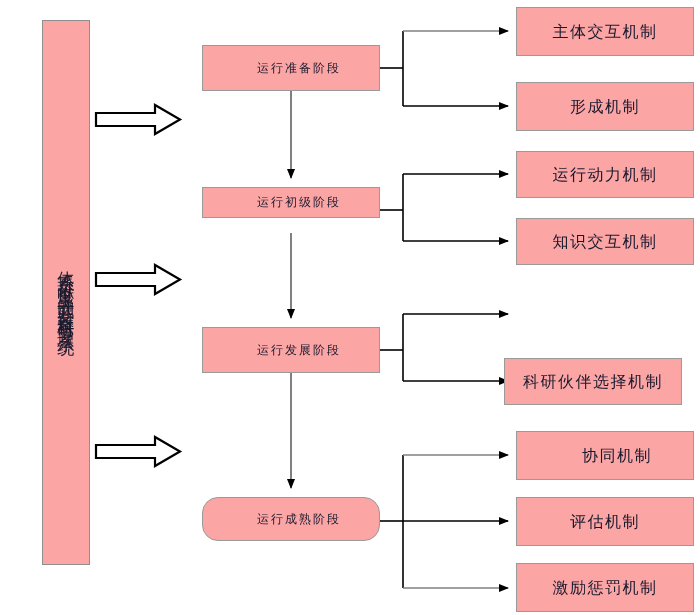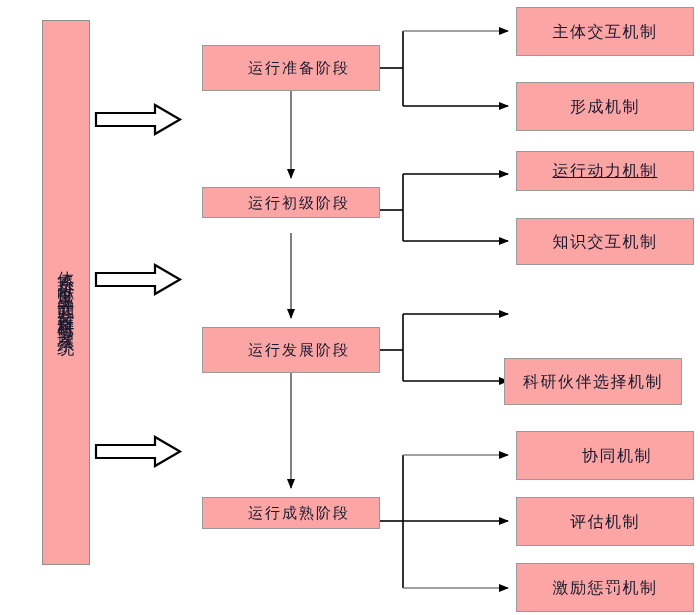--- a/index.html
+++ b/index.html
@@ -34,21 +34,21 @@
   
   .node.vertical {
     writing-mode: vertical-rl;
     text-orientation: upright;
     letter-spacing: 4px;
     font-size: 17px;
     padding: 6px 0;
     border-color: #8f8f8f;
   }
   .stage-box {
-    font-size: 15px;
+    font-size: 12px;
     letter-spacing: 2px;
     padding-left: 16px;
   }
   .mech-box {
     font-size: 16px;
     letter-spacing: 1.5px;
   }
   svg.wires {
     position: absolute;
     left: 0;
@@ -125,31 +125,31 @@
 
   <div class="node stage-box" style="left:202px; top:45px; width:178px; height:46px;">
     <span>运行准备阶段</span>
   </div>
   <div class="node stage-box" style="left:202px; top:187px; width:178px; height:31px;">
     <span>运行初级阶段</span>
   </div>
   <div class="node stage-box" style="left:202px; top:327px; width:178px; height:46px;">
     <span>运行发展阶段</span>
   </div>
-  <div class="node stage-box" style="left:202px; top:497px; width:178px; height:32px;">
+  <div class="node stage-box" style="left:202px; top:497px; width:178px; height:44px;border-radius:16px;">
     <span>运行成熟阶段</span>
   </div>
 
   <div class="node mech-box" style="left:516px; top:7px; width:178px; height:49px;">
     <span>主体交互机制</span>
   </div>
   <div class="node mech-box" style="left:516px; top:82px; width:178px; height:49px;">
     <span>形成机制</span>
   </div>
-  <div class="node mech-box" style="left:516px; top:151px; width:178px; height:40px;text-decoration:underline;">
+  <div class="node mech-box" style="left:516px; top:151px; width:178px; height:47px;">
     <span>运行动力机制</span>
   </div>
   <div class="node mech-box" style="left:516px; top:218px; width:178px; height:47px;">
     <span>知识交互机制</span>
   </div>
   <div class="node mech-box" style="left:504px; top:358px; width:178px; height:47px;">
     <span>科研伙伴选择机制</span>
   </div>
   <div class="node mech-box" style="left:516px; top:431px; width:178px; height:49px;padding-left:24px;">
     <span>协同机制</span>

